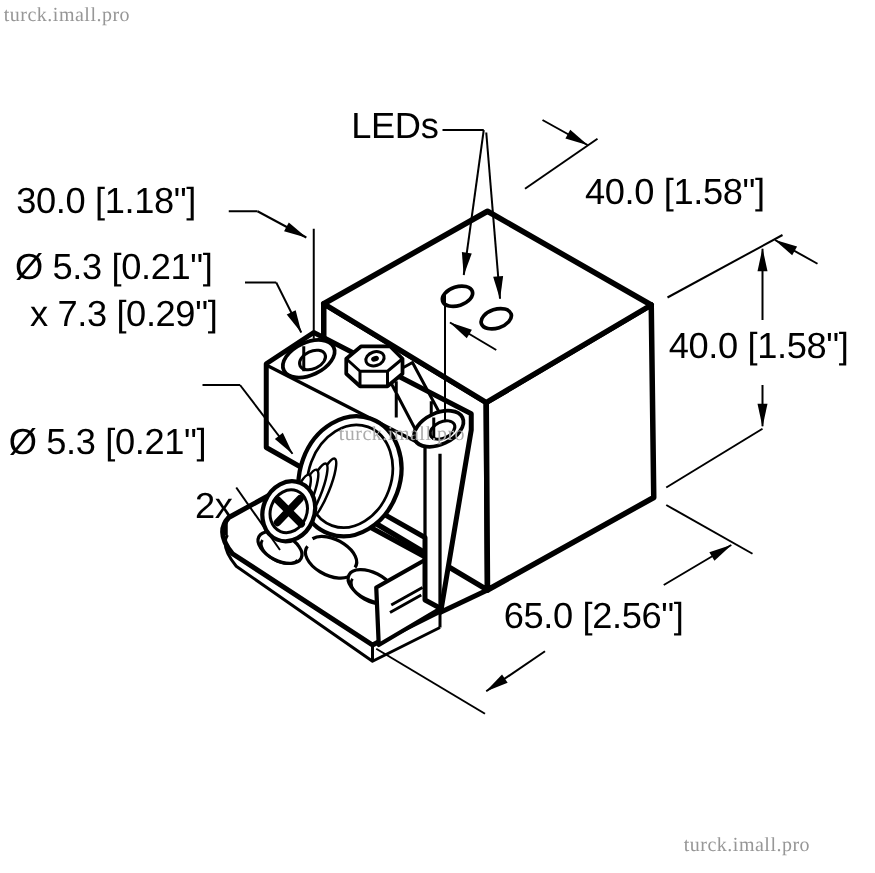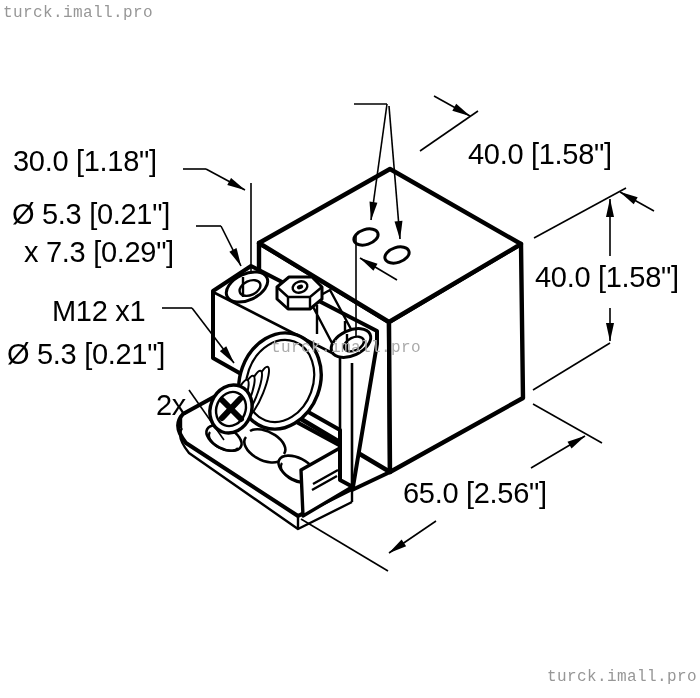--- a/index.html
+++ b/index.html
@@ -2,21 +2,21 @@
 <html><head>
 <meta charset="utf-8">
 <style>
   html,body{margin:0;padding:0;background:#fff;}
   #canvas{position:relative;width:700px;height:698px;background:#fff;overflow:hidden;
           font-family:"Liberation Sans",sans-serif;}
   #drawing{position:absolute;left:0;top:0;}
   .lbl{position:absolute;font-size:29px;line-height:1.0;color:#000;white-space:nowrap;
        letter-spacing:-0.3px;}
   .lbl.bg{background:#fff;padding:0 4px;}
-  .wm{position:absolute;font-family:Liberation Mono, monospace;font-size:16px;
+  .wm{position:absolute;font-family:Liberation Serif, serif;font-size:16px;
       letter-spacing:0.4px;white-space:nowrap;}
   .wm.tl{left:3px;top:4px;color:#979797;}
   .wm.ctr{left:271px;top:339px;color:#ababab;}
   .wm.br{left:547px;top:668px;color:#979797;}
 </style>
 </head>
 <body>
 
 <div id="canvas">
 
@@ -116,24 +116,24 @@
       <path d="M610,308 L610,341" marker-end="url(#arr)"></path>
       <path d="M533,390 L610,343"></path>
 
       <path d="M301,519 L388,571"></path>
       <path d="M436,521 L389,553" marker-end="url(#arr)"></path>
       <path d="M533,404 L602,443"></path>
       <path d="M531,468 L585,436" marker-end="url(#arr)"></path>
     </g>
   </svg>
 
+  <div class="lbl" style="left:281px;top:87px">LEDs</div>
   <div class="lbl" style="left:13px;top:147px">30.0 [1.18"]</div>
   <div class="lbl" style="left:12px;top:200px">Ø 5.3 [0.21"]</div>
   <div class="lbl" style="left:24px;top:238px">x 7.3 [0.29"]</div>
-  <div class="lbl" style="left:52px;top:297px">M12 x1</div>
   <div class="lbl" style="left:7px;top:340px">Ø 5.3 [0.21"]</div>
   <div class="lbl" style="left:156px;top:391px">2x</div>
   <div class="lbl" style="left:468px;top:140px">40.0 [1.58"]</div>
   <div class="lbl bg" style="left:531px;top:263px">40.0 [1.58"]</div>
   <div class="lbl" style="left:403px;top:479px">65.0 [2.56"]</div>
 
   <div class="wm tl">turck.imall.pro</div>
   <div class="wm ctr">turck.imall.pro</div>
   <div class="wm br">turck.imall.pro</div>
 

